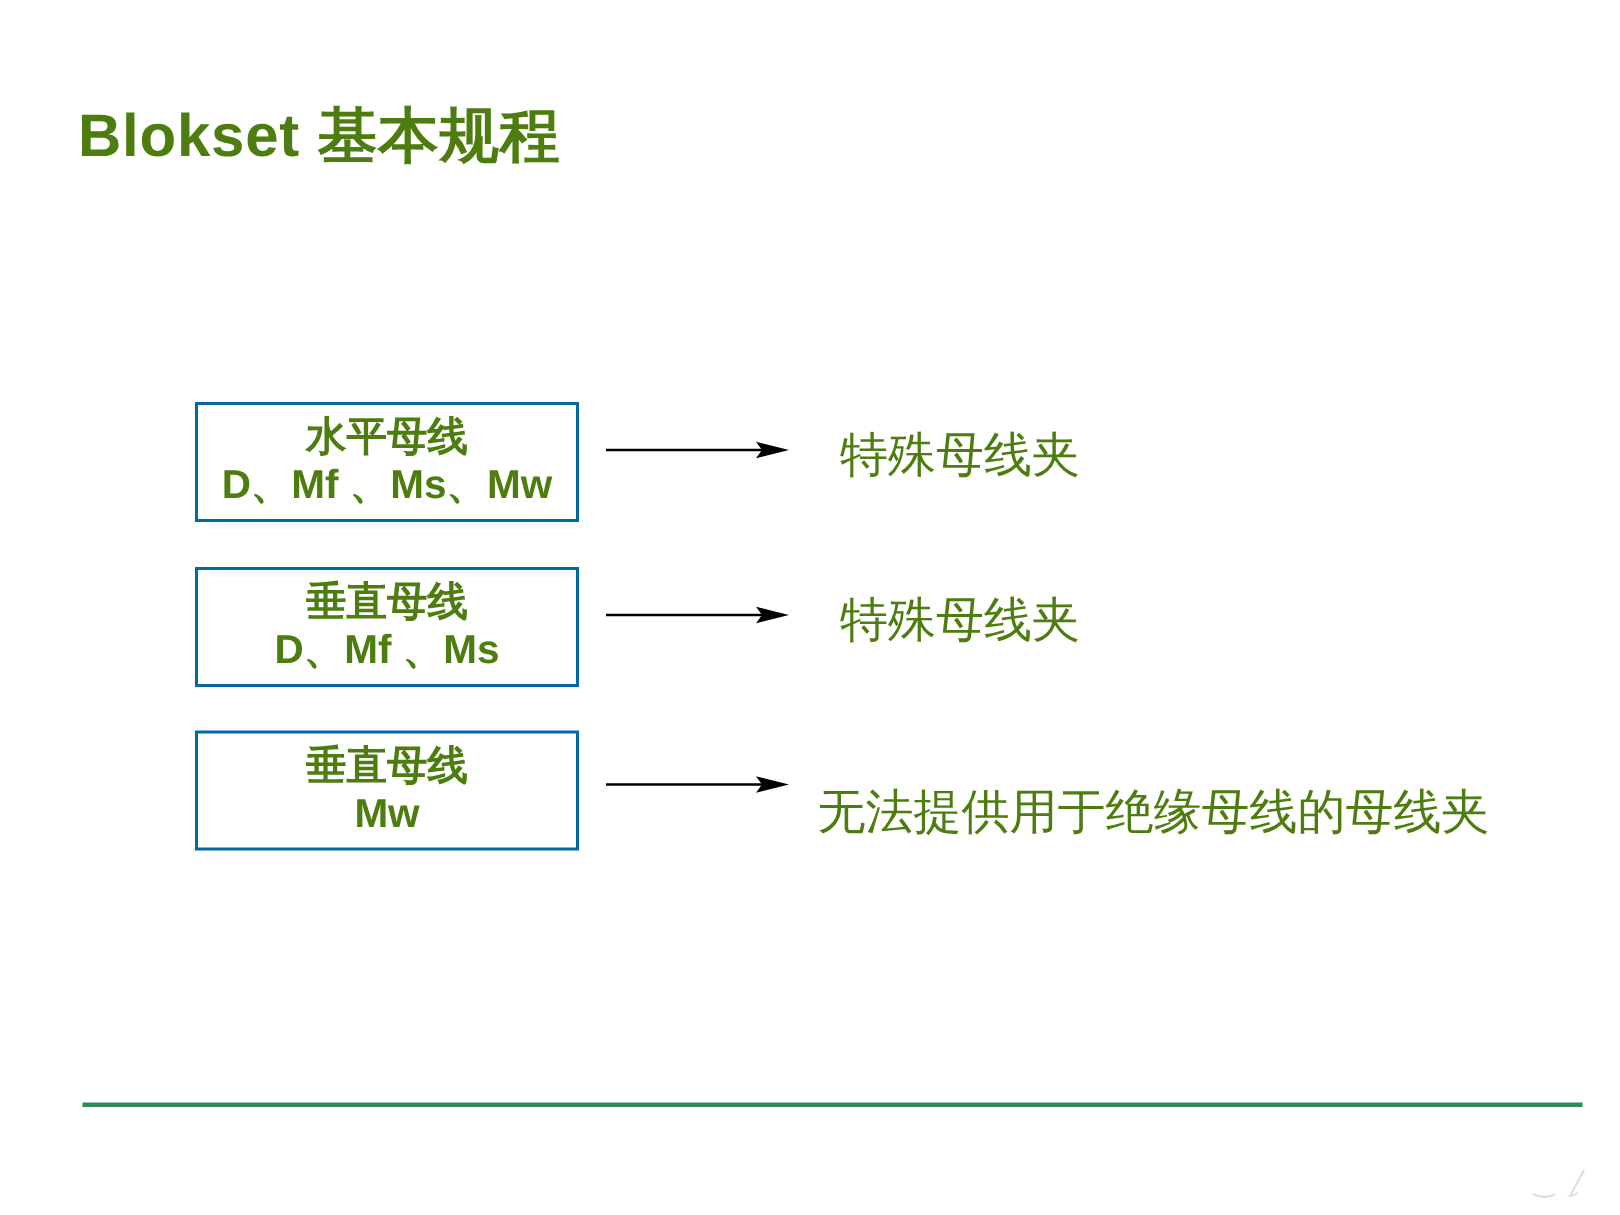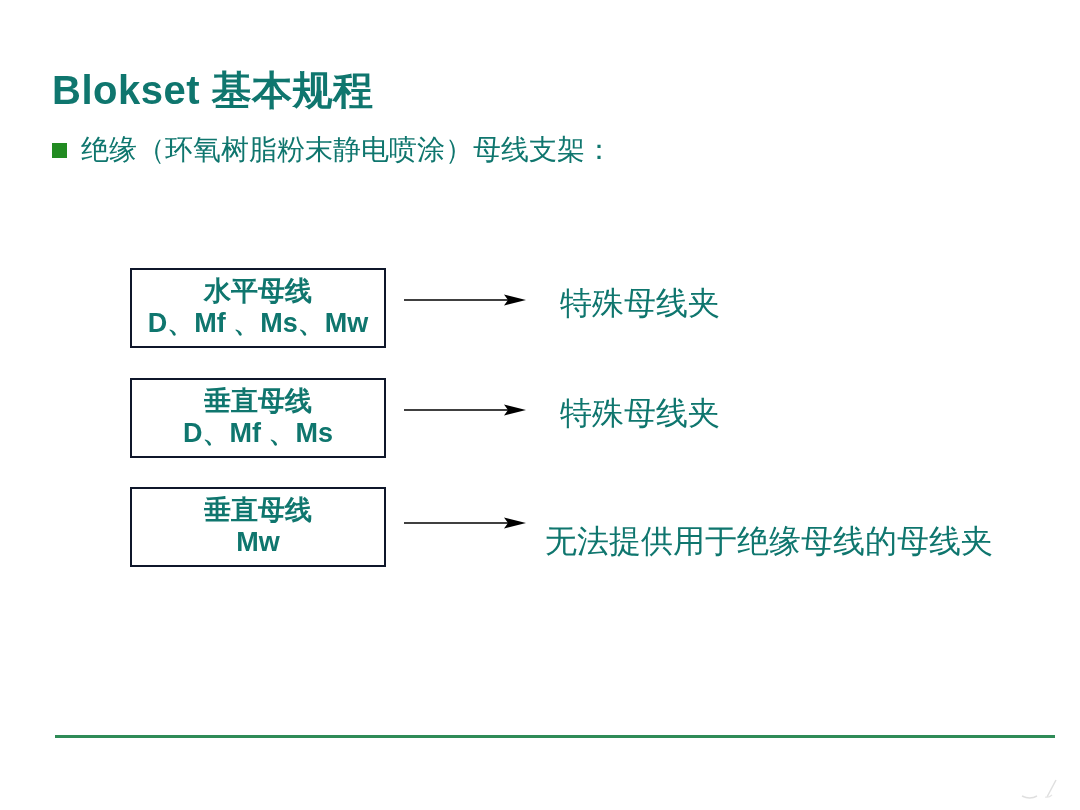--- a/index.html
+++ b/index.html
@@ -3,21 +3,21 @@
 <meta charset="utf-8">
 <style>
   html, body { margin: 0; padding: 0; background: #ffffff; }
   .slide {
     position: relative;
     width: 1068px;
     height: 810px;
     background: #ffffff;
     overflow: hidden;
     font-family: "Liberation Sans", "DejaVu Sans", sans-serif;
-    color: #0f766e;
+    color: #4d7c0f;
   }
   .page-title {
     position: absolute;
     left: 52px;
     top: 36px;
     font-size: 40px;
     font-weight: bold;
     letter-spacing: 0.5px;
     font-family: "Liberation Sans", "DejaVu Sans", sans-serif;
     white-space: nowrap;
@@ -48,21 +48,21 @@
     width: 900px;
     height: 80px;
   }
   .flow-box {
     position: absolute;
     left: 0;
     top: 0;
     width: 256px;
     height: 80px;
     box-sizing: border-box;
-    border: 2px solid #0f172a;
+    border: 2px solid #0369a1;
     background: #ffffff;
     display: flex;
     flex-direction: column;
     align-items: center;
     justify-content: center;
     line-height: 1.18;
   }
   .flow-box .line1 {
     font-size: 27px;
     font-weight: bold;
@@ -104,24 +104,20 @@
     opacity: 0.55;
   }
 </style>
 </head>
 <body>
 
 <div class="slide">
 
   <h1 class="page-title">Blokset 基本规程</h1>
 
-  <div class="bullet-row">
-    <span class="bullet-square"></span>
-    <span class="bullet-text">绝缘（环氧树脂粉末静电喷涂）母线支架：</span>
-  </div>
 
   <div class="flow-row" style="top:268px;">
     <div class="flow-box">
       <div class="line1">水平母线</div>
       <div class="line2">D、Mf 、Ms、Mw</div>
     </div>
     <svg class="flow-arrow" viewBox="0 0 122 16">
       <line x1="0" y1="8" x2="104" y2="8" stroke="#000000" stroke-width="1.6"></line>
       <path d="M104,8 L100,2.5 L122,8 L100,13.5 Z" fill="#000000"></path>
     </svg>

